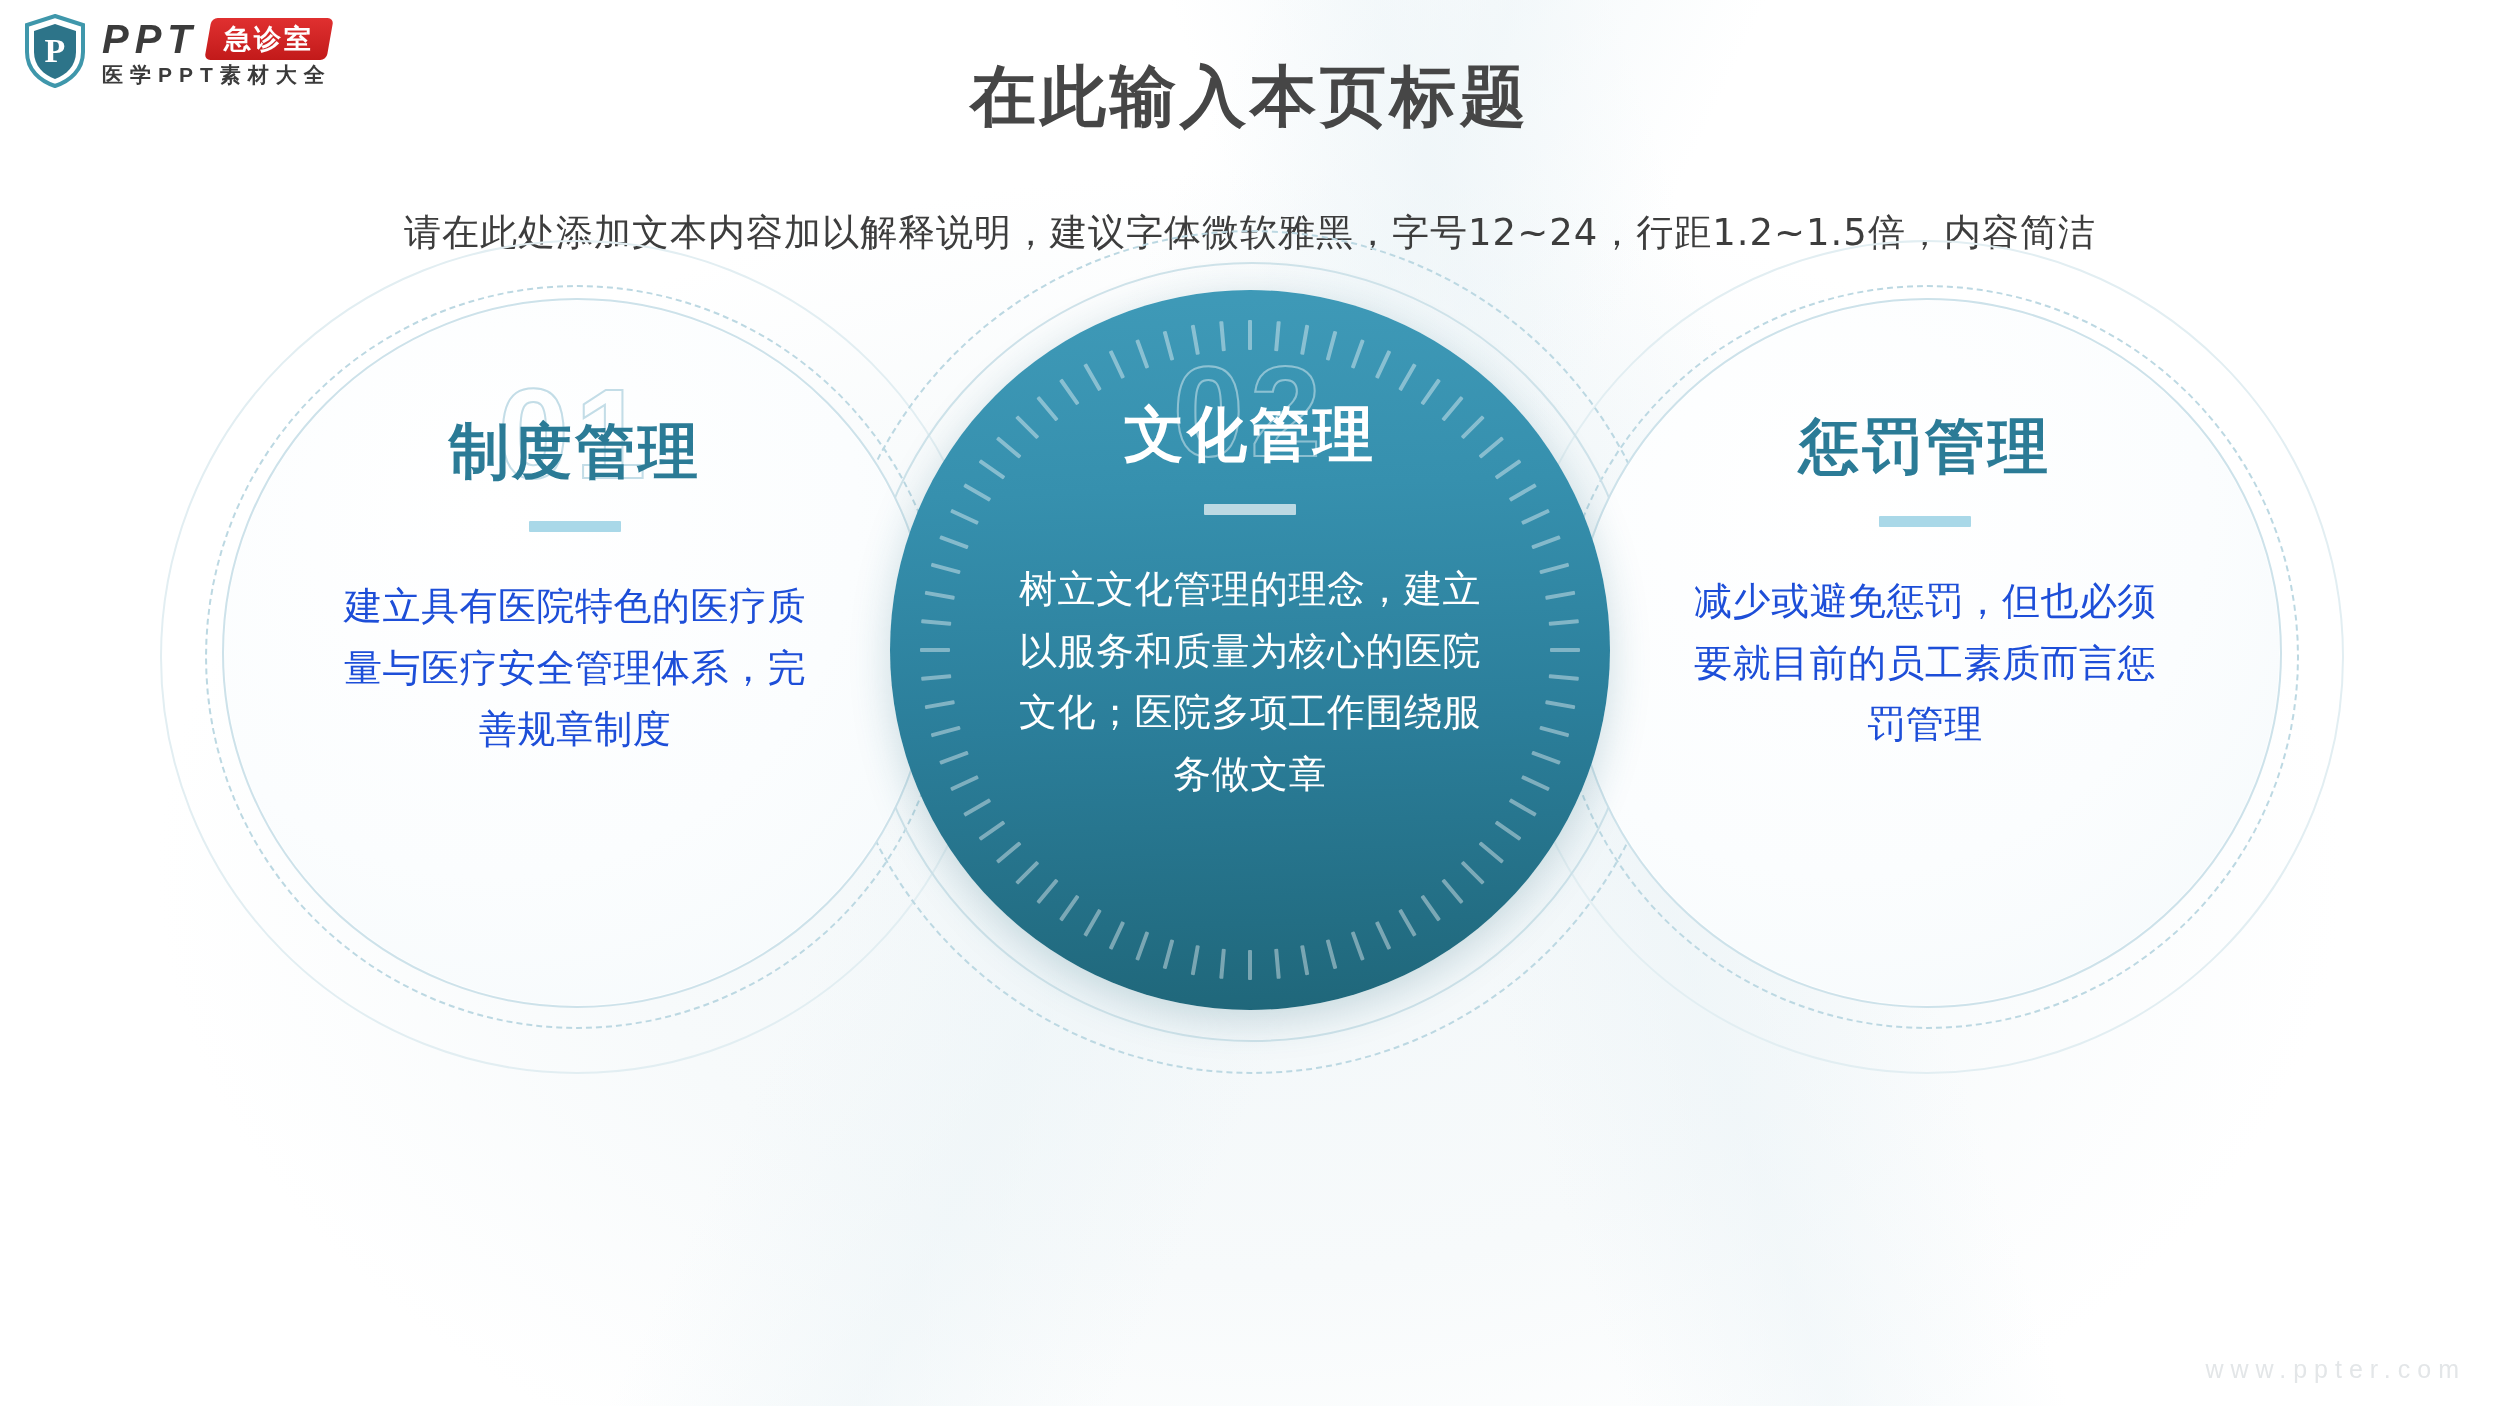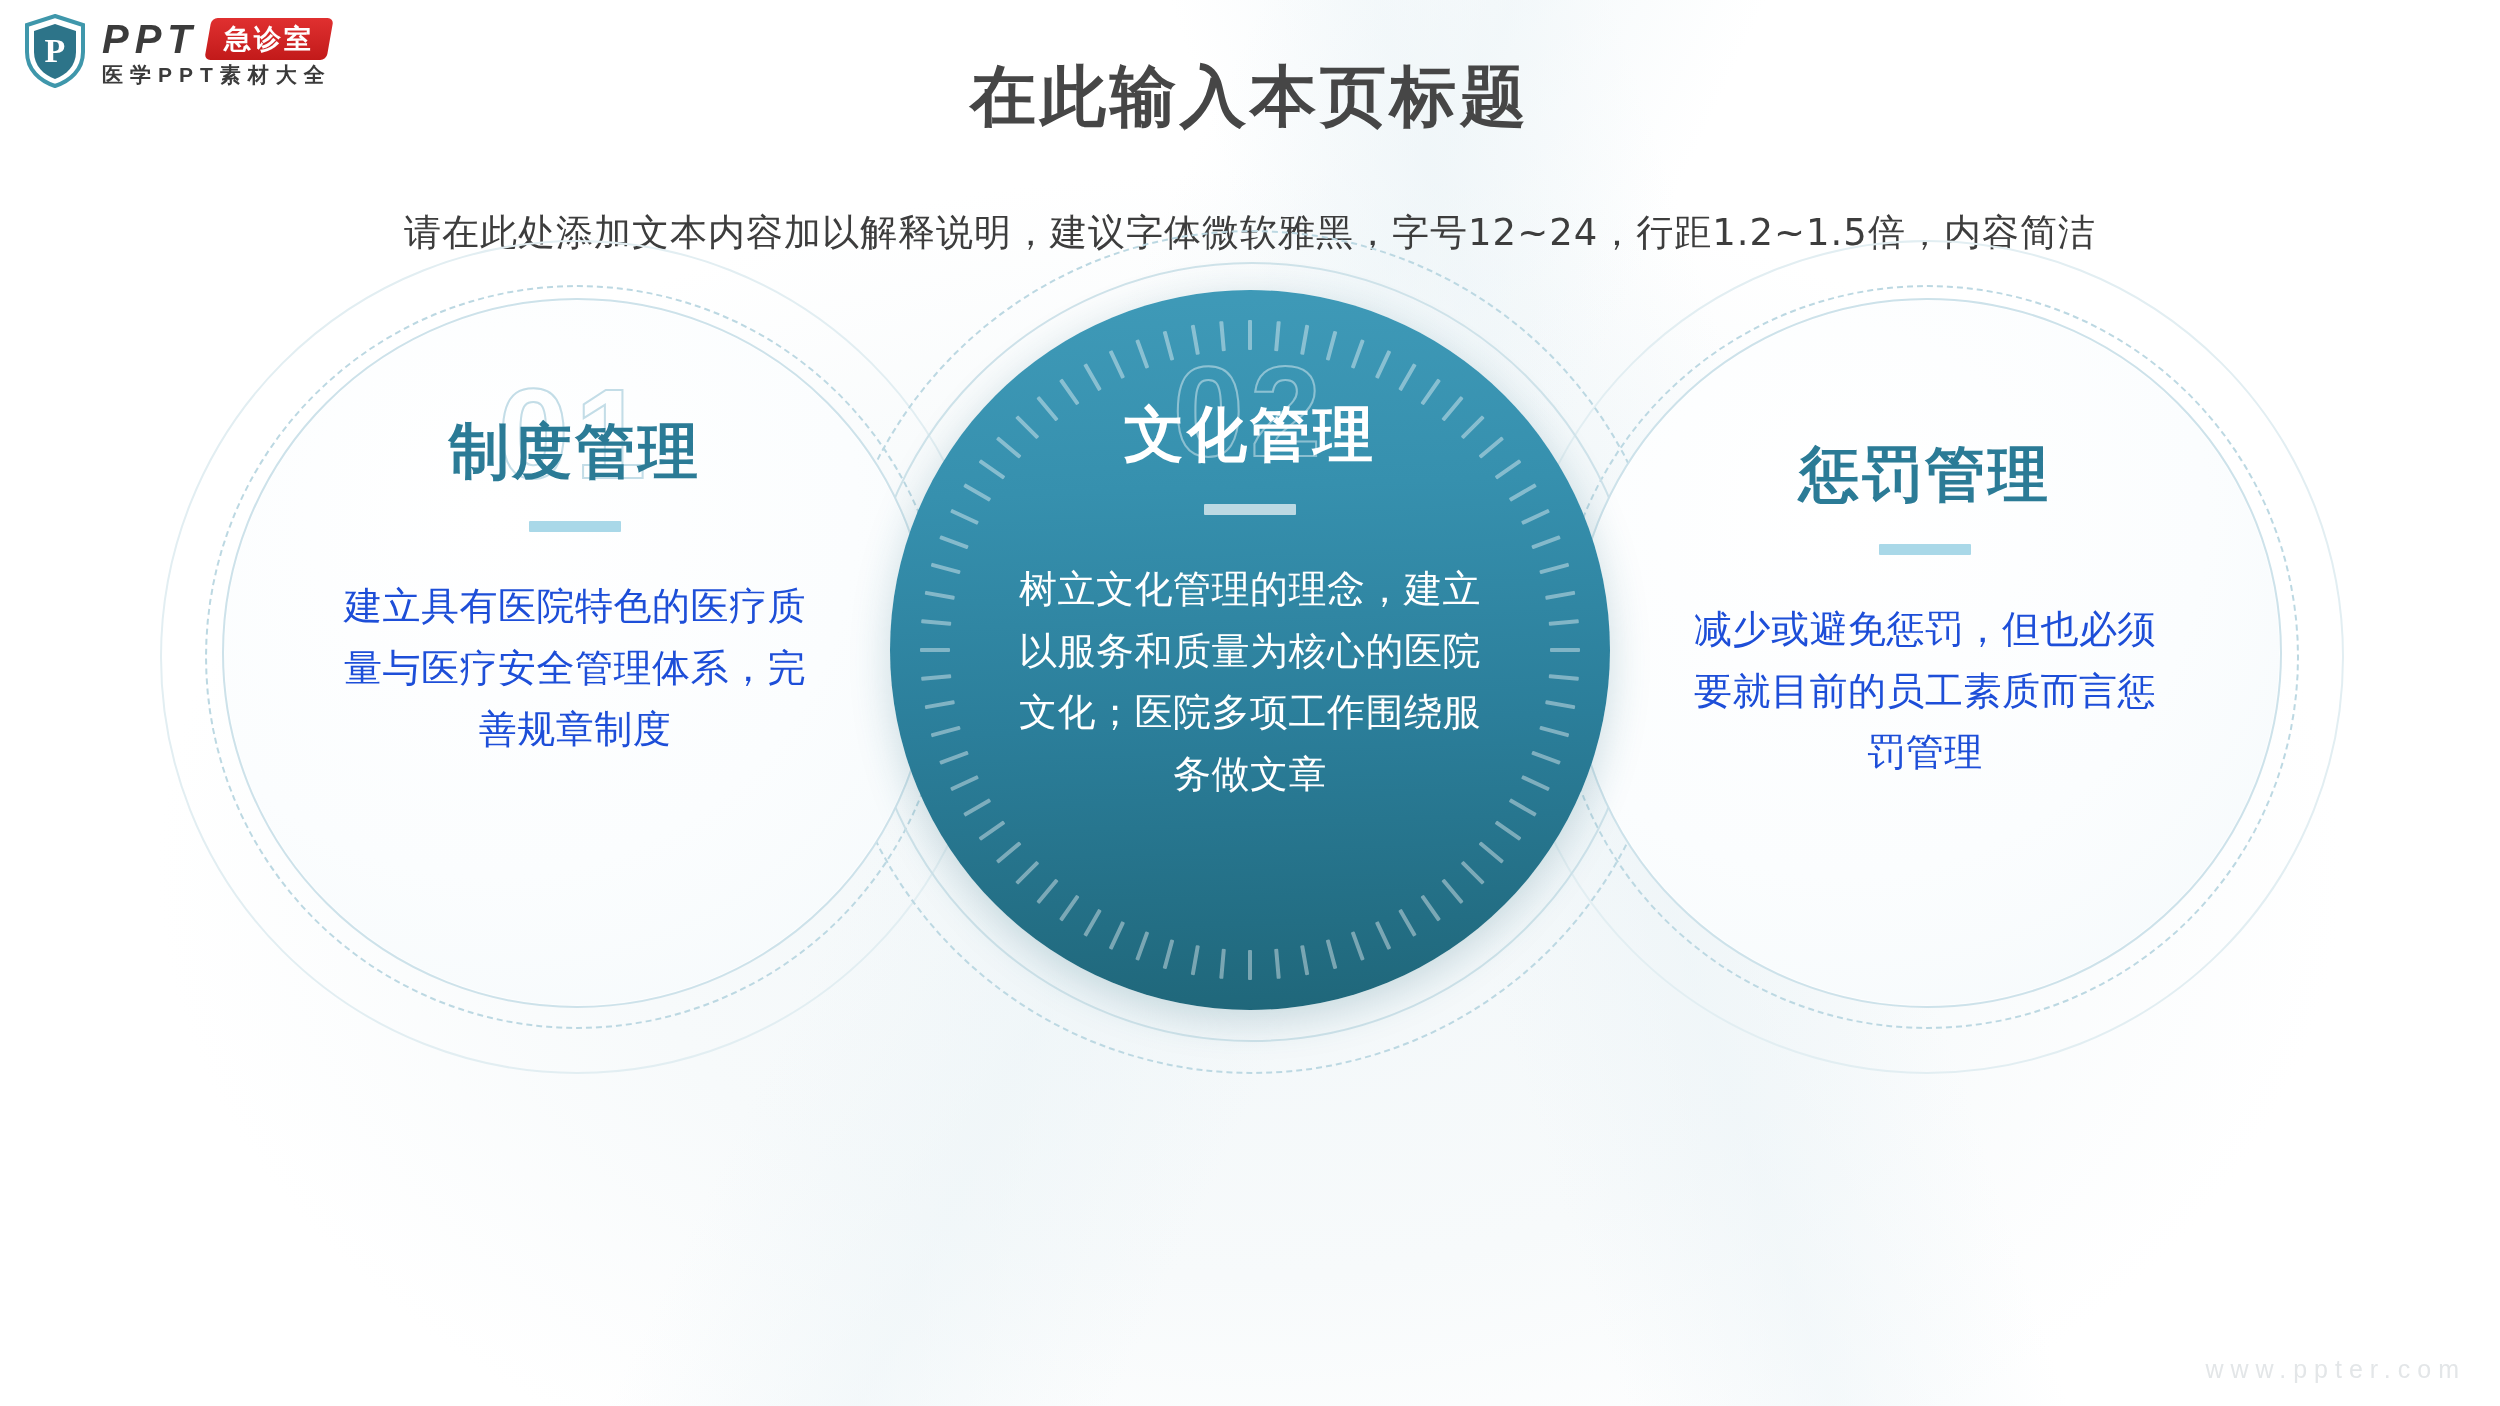--- a/index.html
+++ b/index.html
@@ -166,21 +166,21 @@
   <div class="side-circle" style="left:222px; top:-2px; width:706px; height:706px;"></div>
   <div class="card" style="left:240px; top:70px; width:670px;">
     <div class="num-ghost" style="top:0px;">01</div>
     <div class="card-title" style="margin-top:51px;">制度管理</div>
     <div class="divider"></div>
     <div class="card-body" style="padding:0 96px;">建立具有医院特色的医疗质量与医疗安全管理体系，完善规章制度</div>
   </div>
 
   <div class="side-circle" style="left:1572px; top:-2px; width:706px; height:706px;"></div>
   <div class="card" style="left:1590px; top:70px; width:670px;">
-    <div class="card-title" style="margin-top:74px;">惩罚管理</div>
+    <div class="card-title" style="margin-top:46px;">惩罚管理</div>
     <div class="divider"></div>
     <div class="card-body" style="padding:0 96px;">减少或避免惩罚，但也必须要就目前的员工素质而言惩罚管理</div>
   </div>
 
   <div class="center-circle" style="left:890px; top:-10px; width:720px; height:720px;">
     <div class="tick-layer" id="tick-layer">
         <div class="tick" style="transform: translate(-50%, -330px) rotate(0deg); transform-origin: 50% 330px;"></div>
         <div class="tick" style="transform: translate(-50%, -330px) rotate(5deg); transform-origin: 50% 330px;"></div>
         <div class="tick" style="transform: translate(-50%, -330px) rotate(10deg); transform-origin: 50% 330px;"></div>
         <div class="tick" style="transform: translate(-50%, -330px) rotate(15deg); transform-origin: 50% 330px;"></div>

